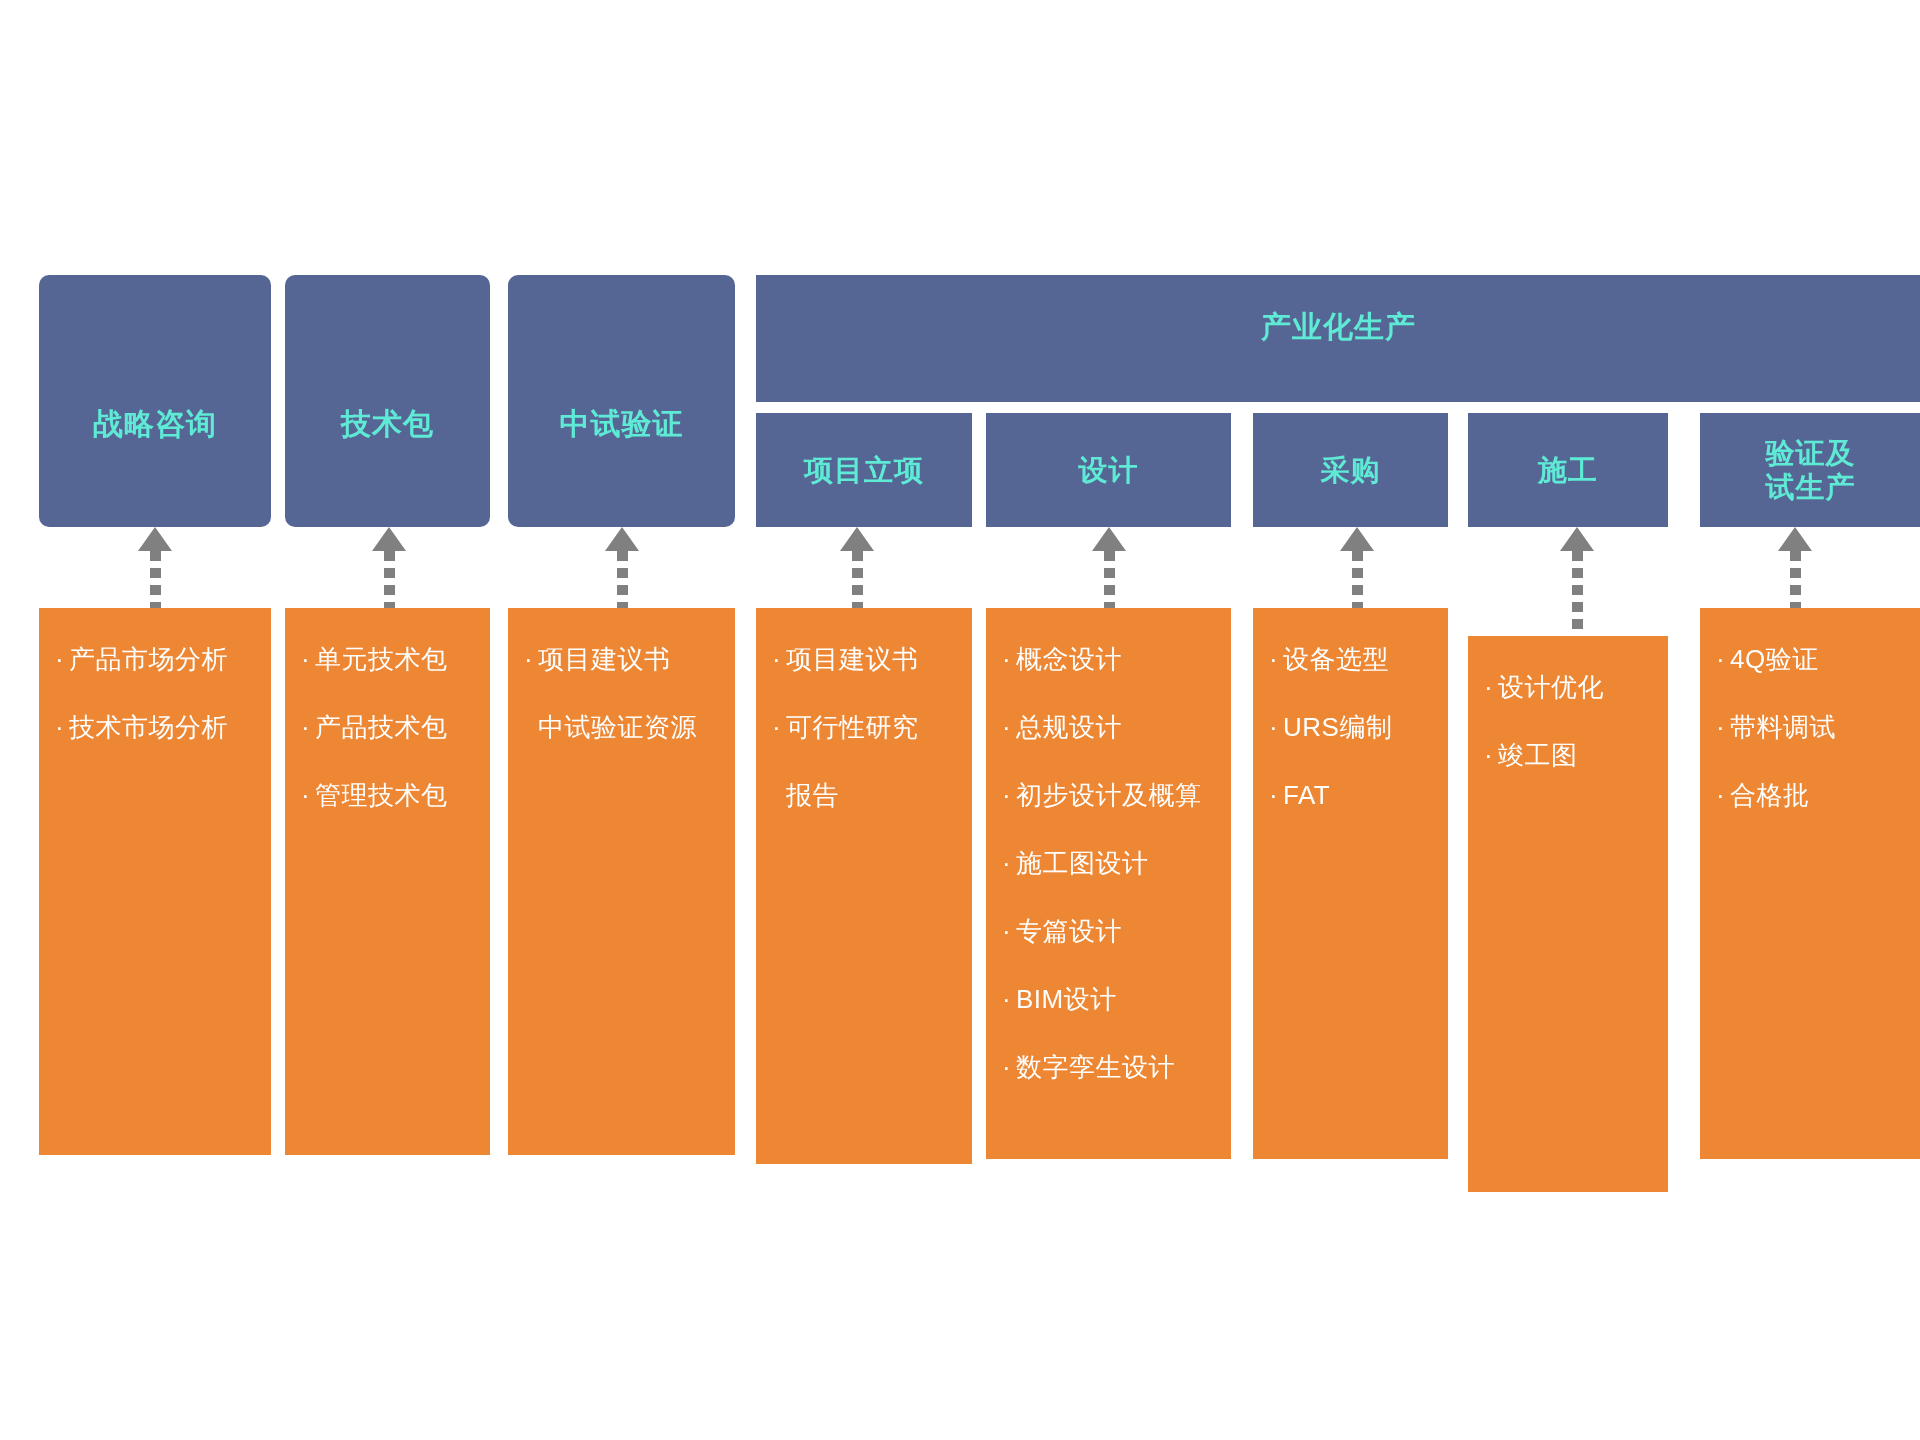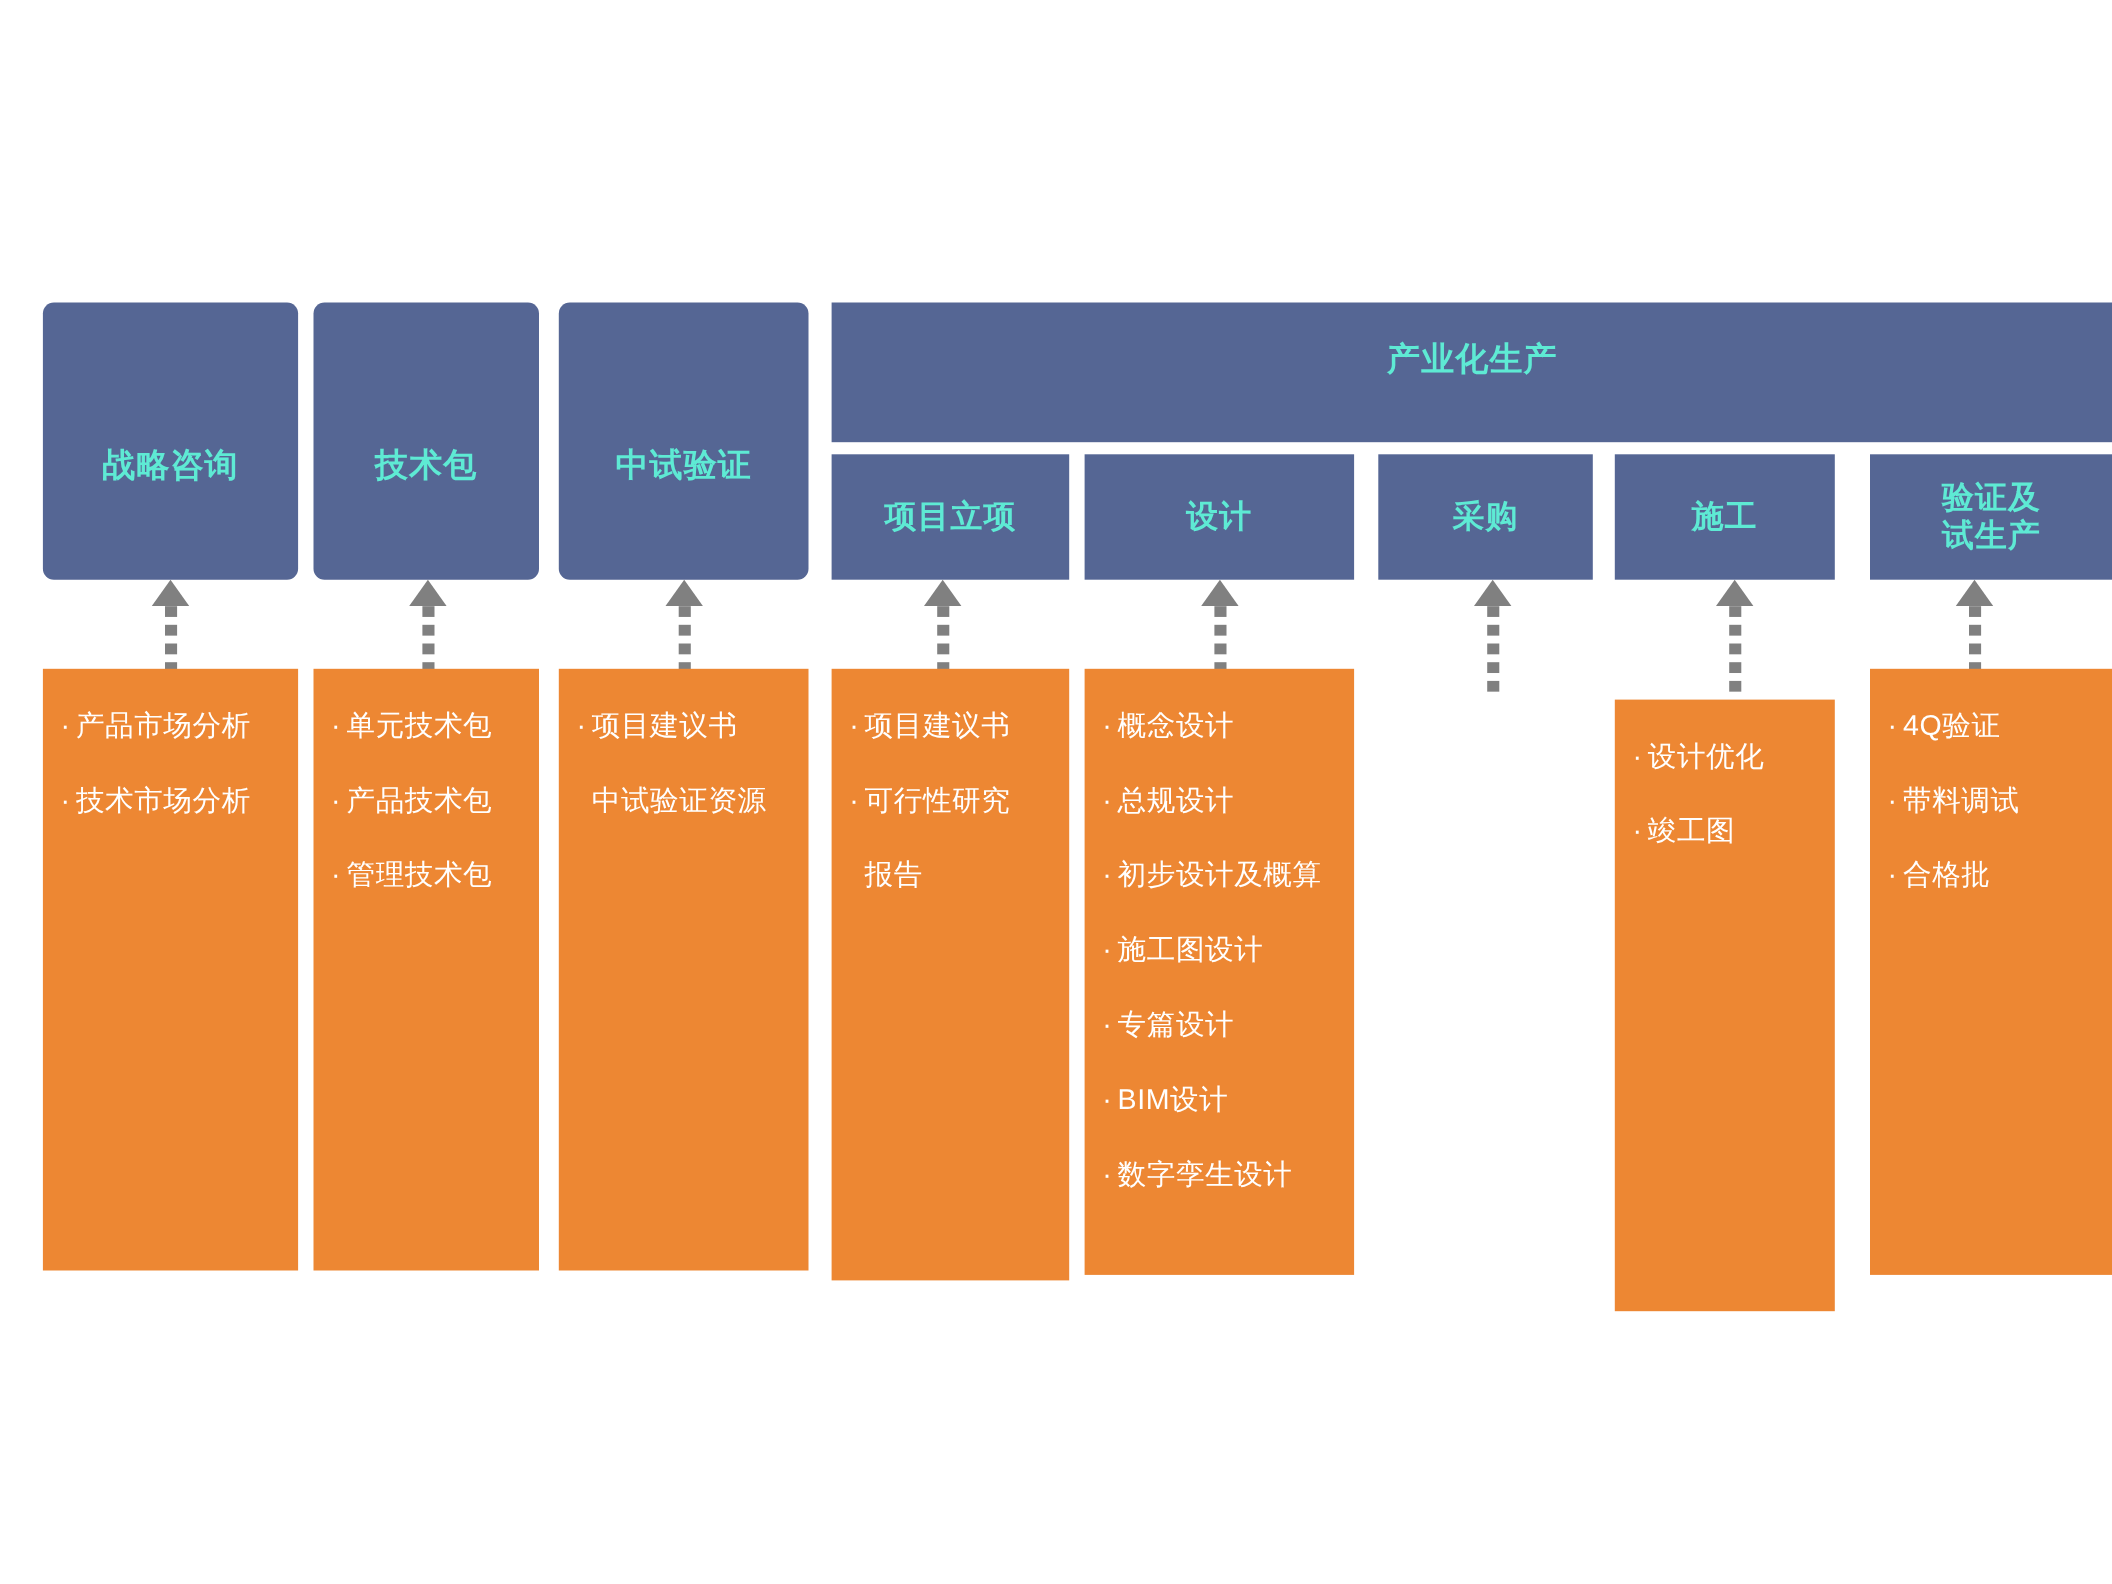--- a/index.html
+++ b/index.html
@@ -233,20 +233,31 @@
       <span class="bullet">·</span><span>专篇设计</span>
     </div>
     <div class="item">
       <span class="bullet">·</span><span>BIM设计</span>
     </div>
     <div class="item">
       <span class="bullet">·</span><span>数字孪生设计</span>
     </div>
   </div>
 
+  <div class="orange-box" style="left:1253px; top:608px; width:195px; height:551px;">
+    <div class="item">
+      <span class="bullet">·</span><span>设备选型</span>
+    </div>
+    <div class="item">
+      <span class="bullet">·</span><span>URS编制</span>
+    </div>
+    <div class="item">
+      <span class="bullet">·</span><span>FAT</span>
+    </div>
+  </div>
 
   <div class="orange-box" style="left:1468px; top:608px; width:200px; height:556px;margin-top:28px;">
     <div class="item">
       <span class="bullet">·</span><span>设计优化</span>
     </div>
     <div class="item">
       <span class="bullet">·</span><span>竣工图</span>
     </div>
   </div>
 

